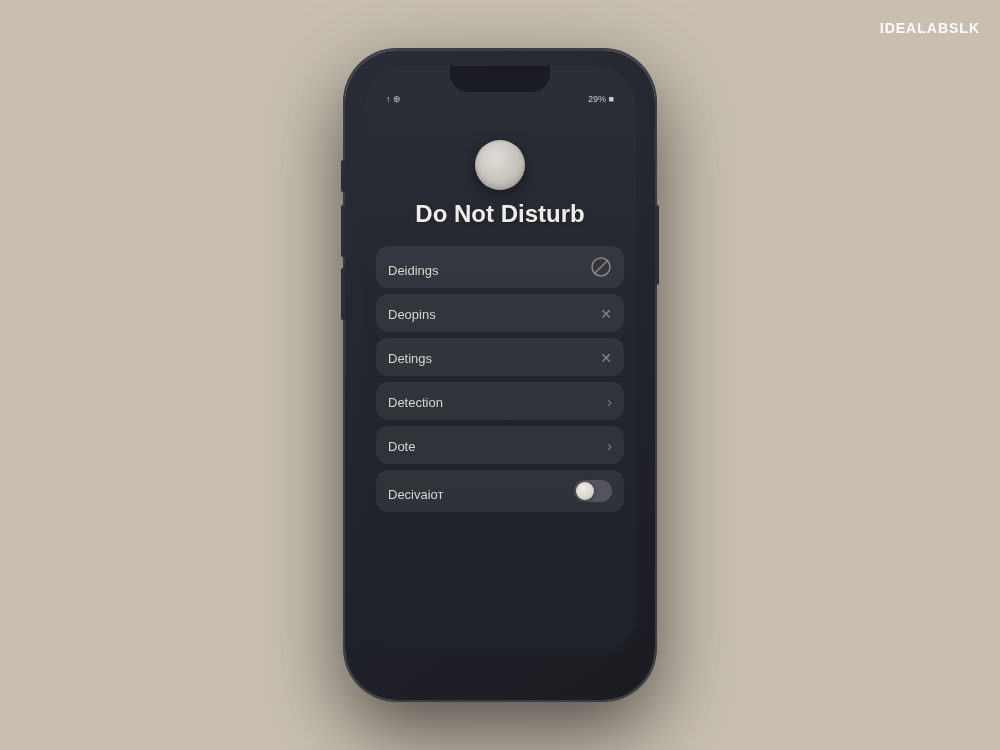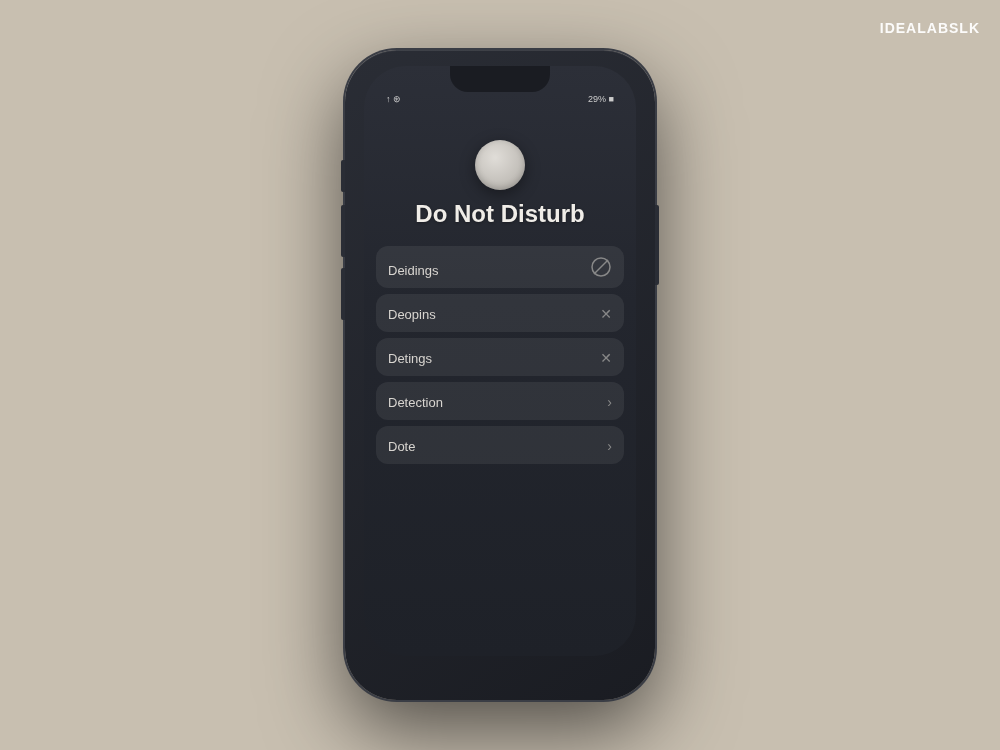--- a/index.html
+++ b/index.html
@@ -299,16 +299,22 @@
       <div class="setting-row">
         <span class="setting-label">Detection</span>
         <span class="chevron">›</span>
       </div>
 
       <div class="setting-row">
         <span class="setting-label">Dote</span>
         <span class="chevron">›</span>
       </div>
 
+      <div class="setting-row">
+        <span class="setting-label">Decivaiот</span>
+        <div class="toggle toggle-off">
+          <div class="toggle-knob toggle-knob-off"></div>
+        </div>
+      </div>
 
     </div>
   </div>
 </div>
 
 </body></html>

